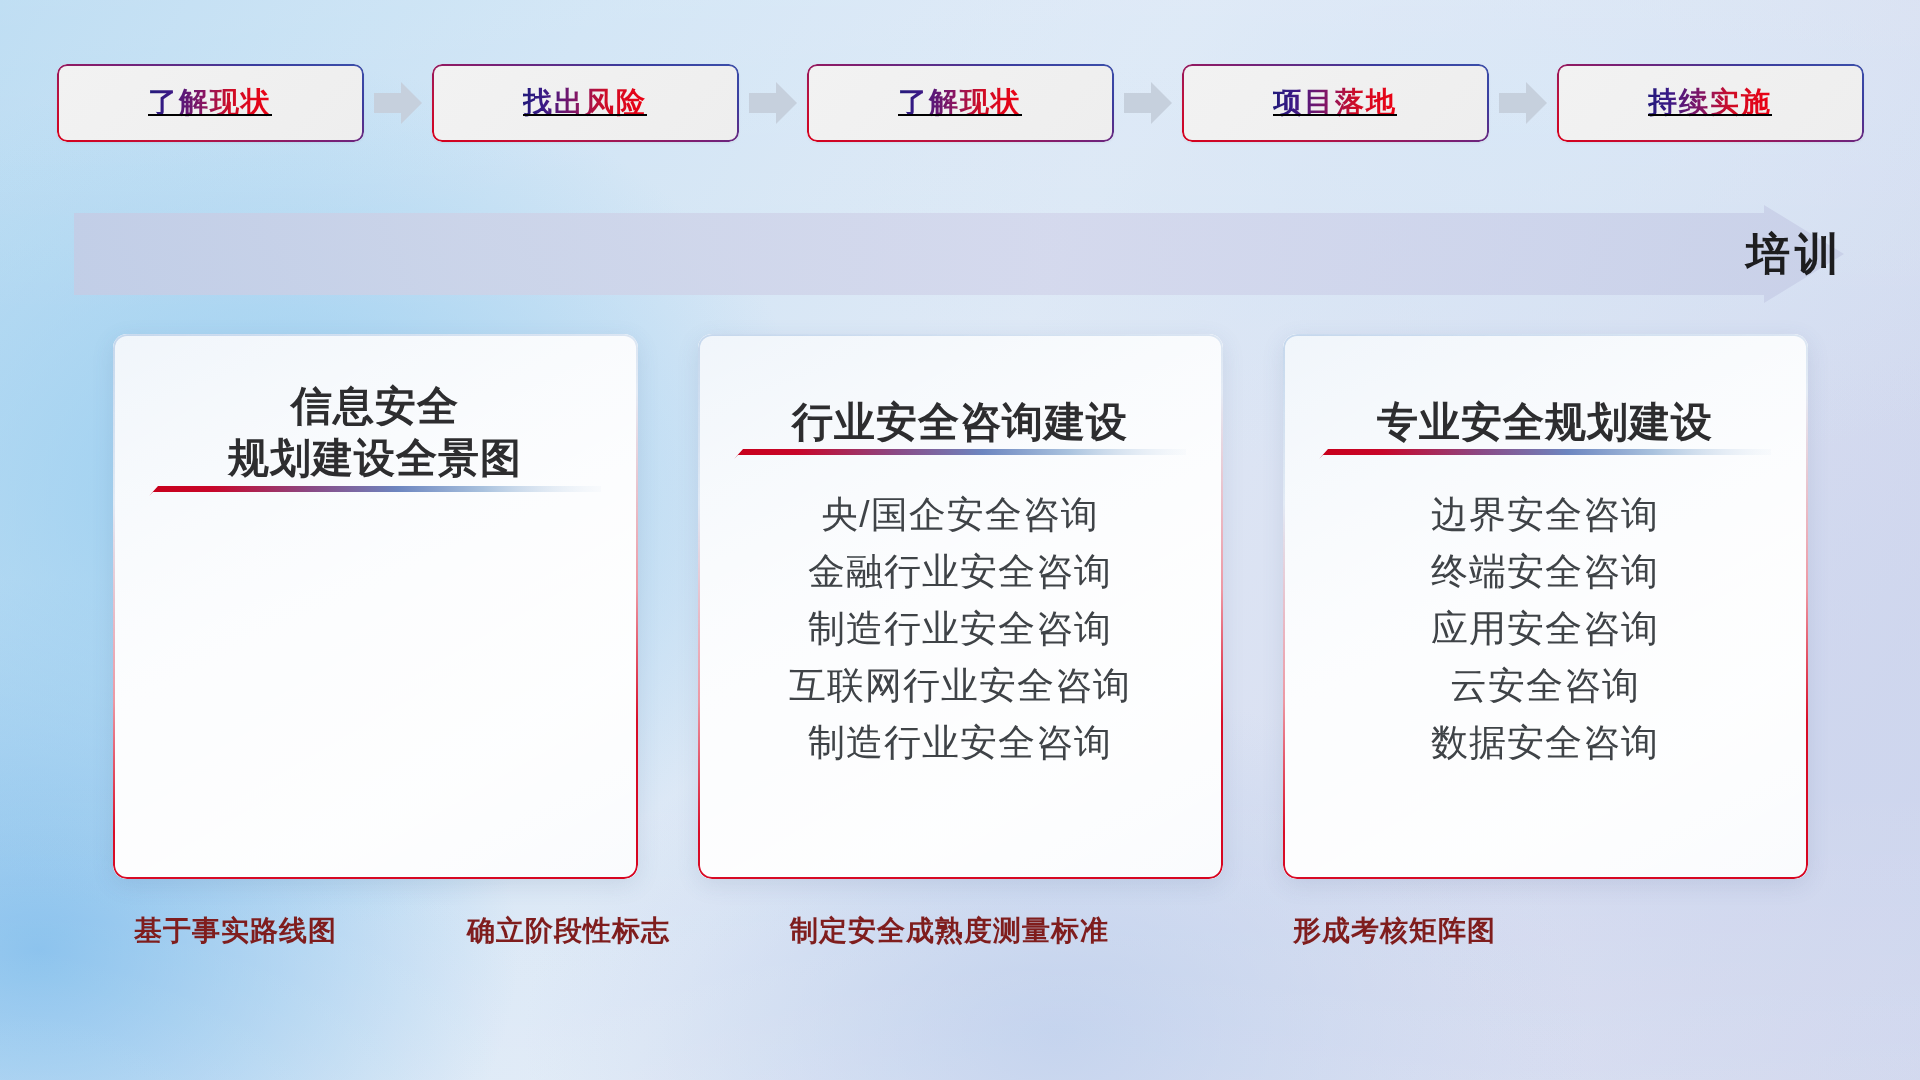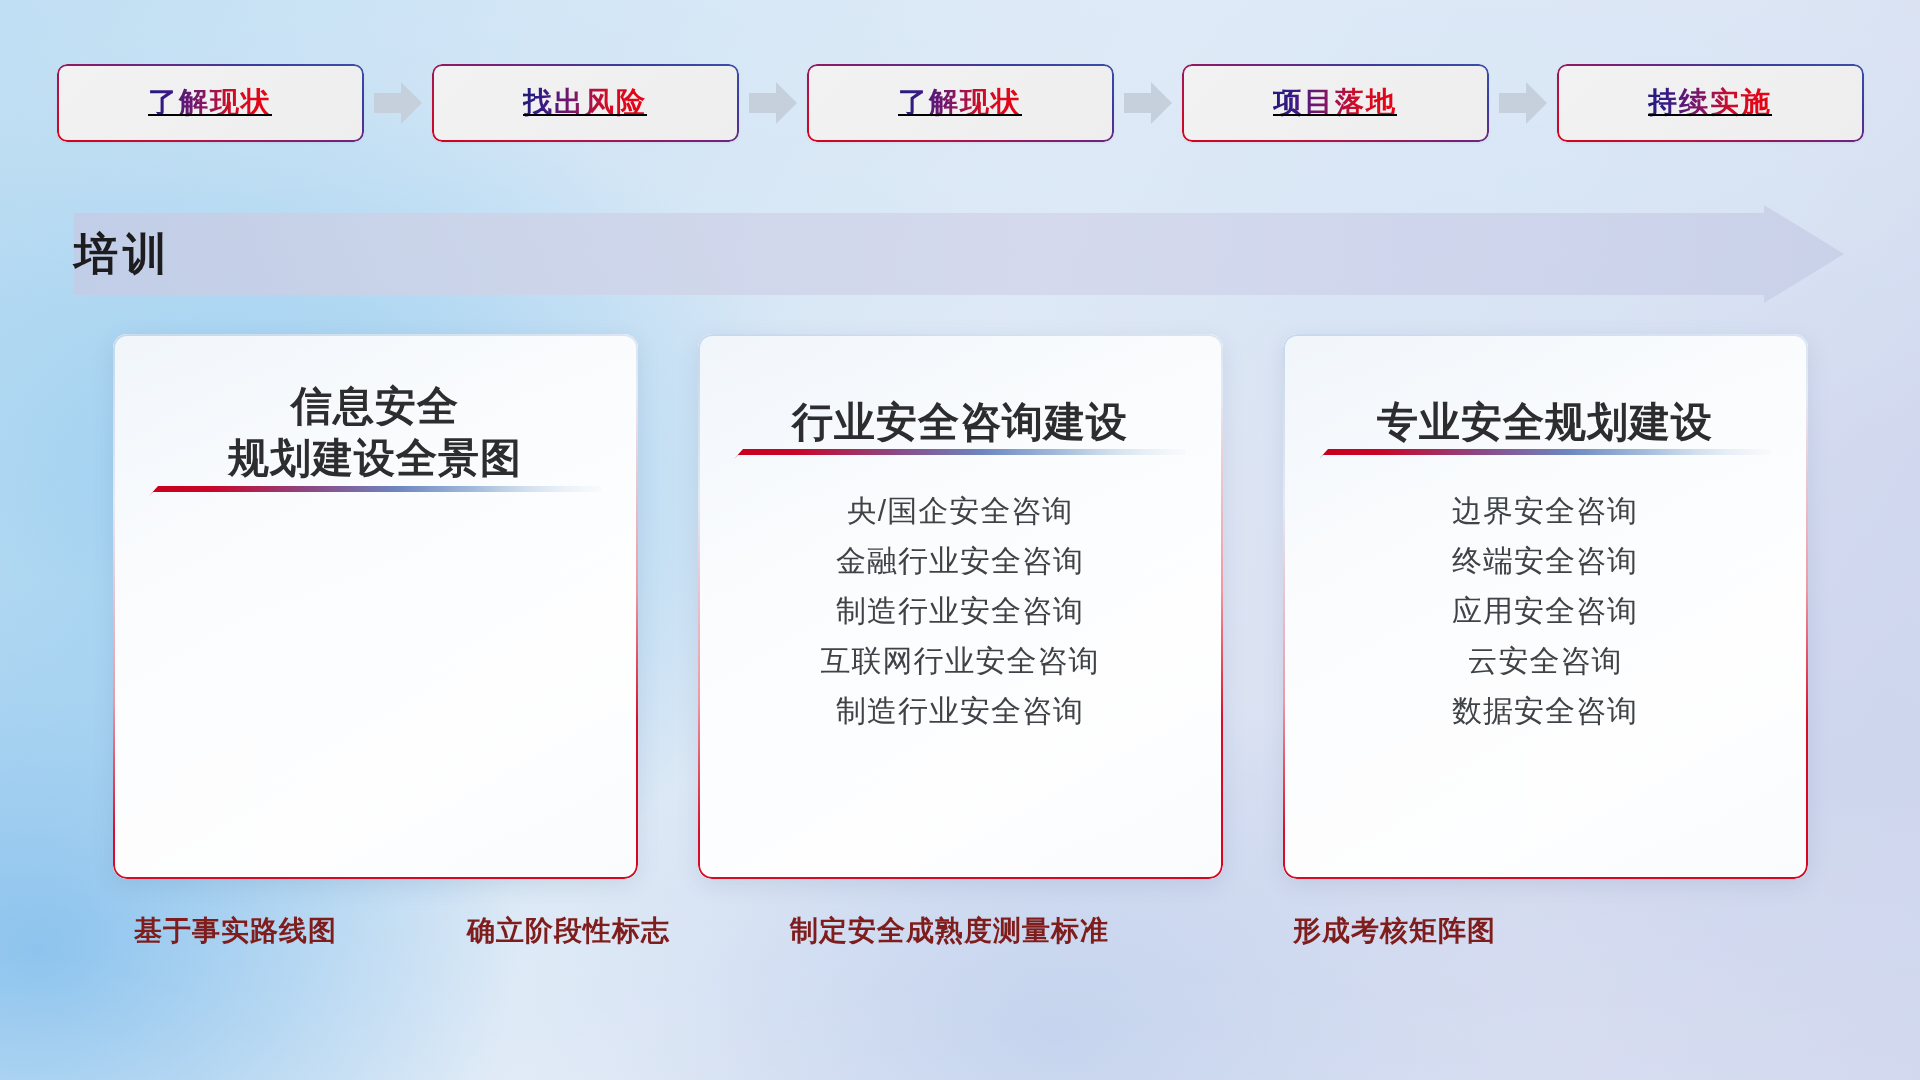--- a/index.html
+++ b/index.html
@@ -112,21 +112,21 @@
   #training-banner-shape {
     position: absolute;
     inset: 0;
   }
   #training-label {
     position: absolute;
     left: 0;
     right: 0;
     top: 50%;
     transform: translateY(-50%);
-    text-align: left;
+    text-align: right;
     font-size: 44px;
     font-weight: bold;
     color: #1d1d1f;
     letter-spacing: 5px;
   }
 
   
   #cards {
     position: absolute;
     left: 0;
@@ -189,21 +189,21 @@
     height: 12px;
   }
   .card-divider svg { display: block; width: 100%; height: 100%; }
 
   .card-items {
     position: relative;
     margin-top: 26px;
     text-align: center;
   }
   .card-item {
-    font-size: 30px;
+    font-size: 37px;
     color: #3f4347;
     line-height: 1.0;
     padding: 10px 0;
     letter-spacing: 1px;
     white-space: nowrap;
   }
 
   
   #bottom-labels {
     position: absolute;

